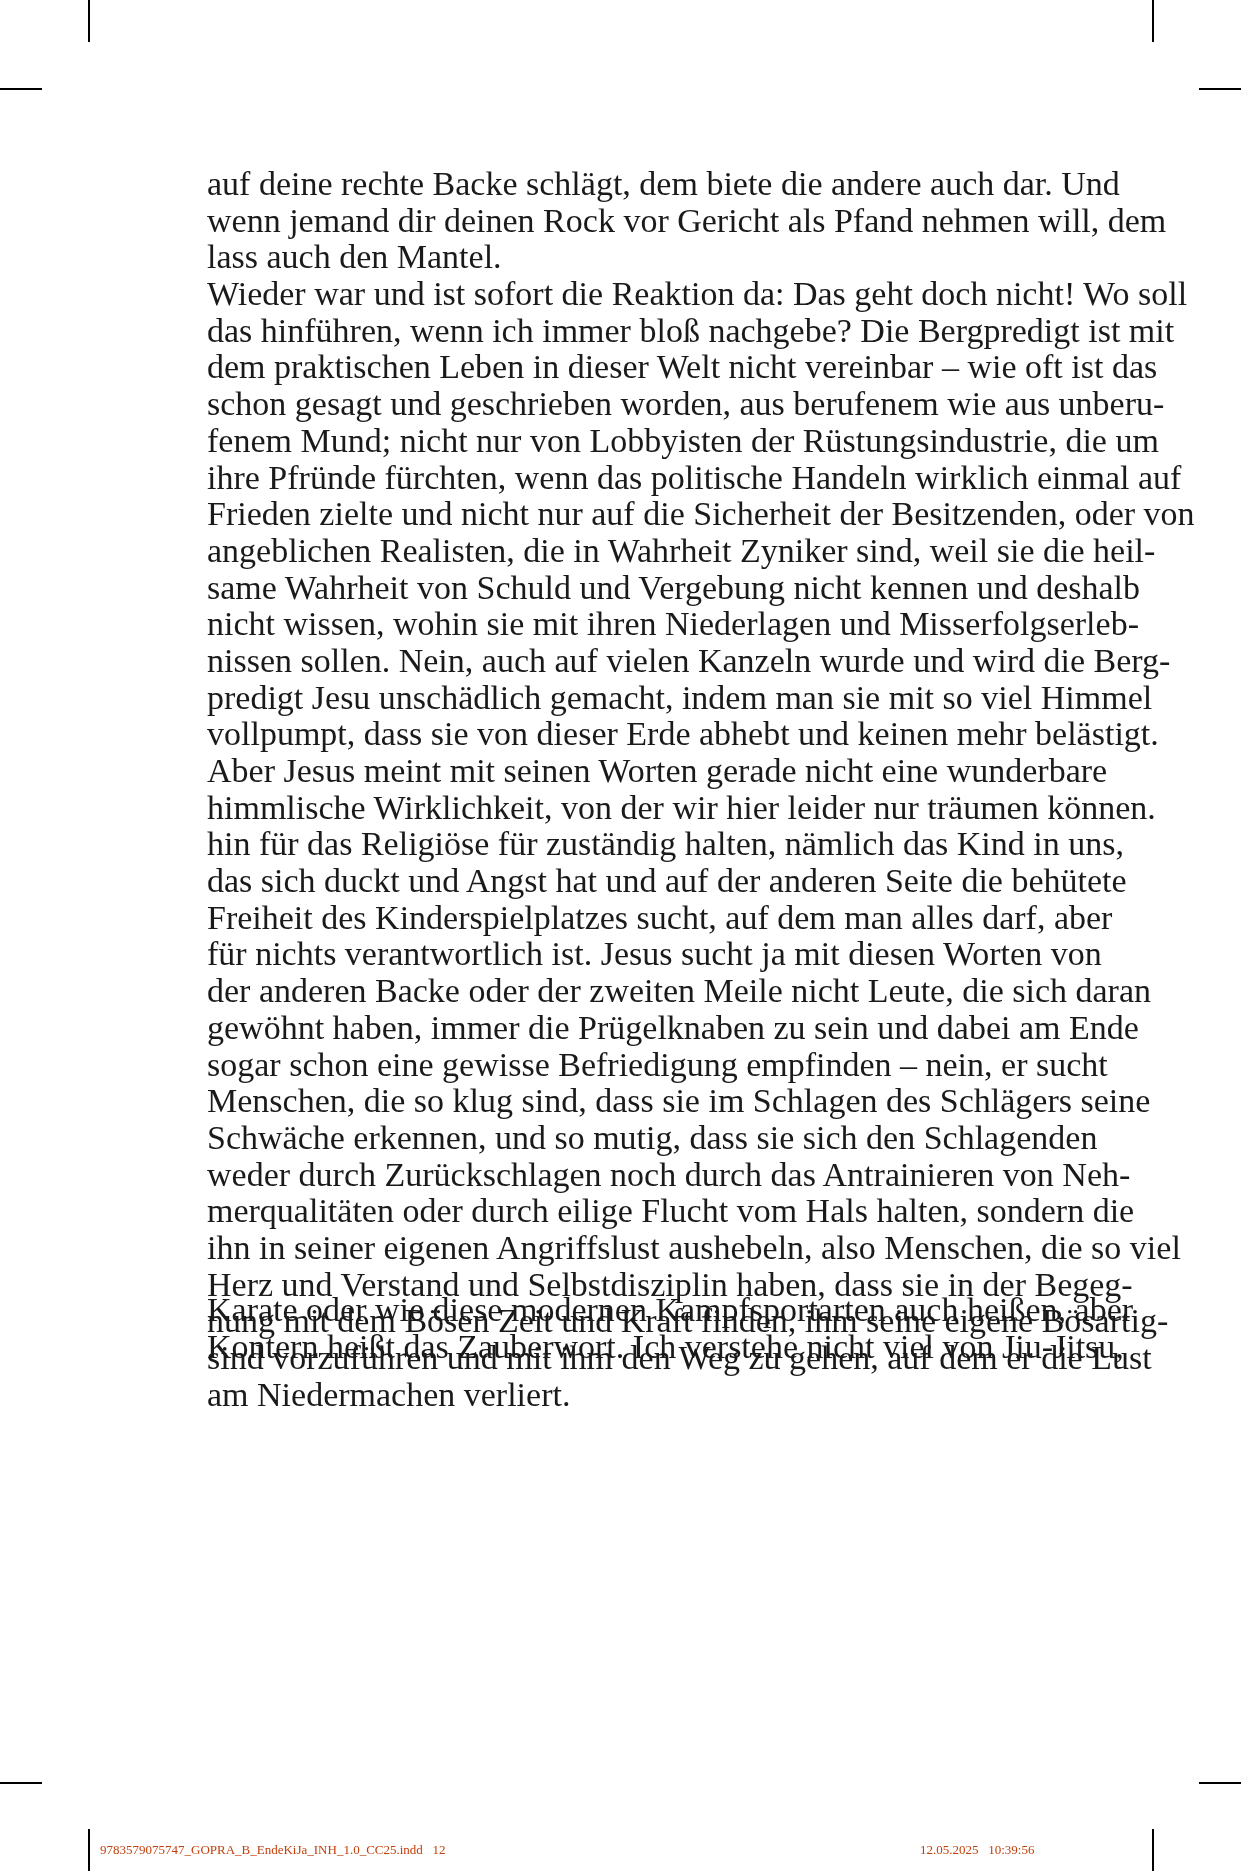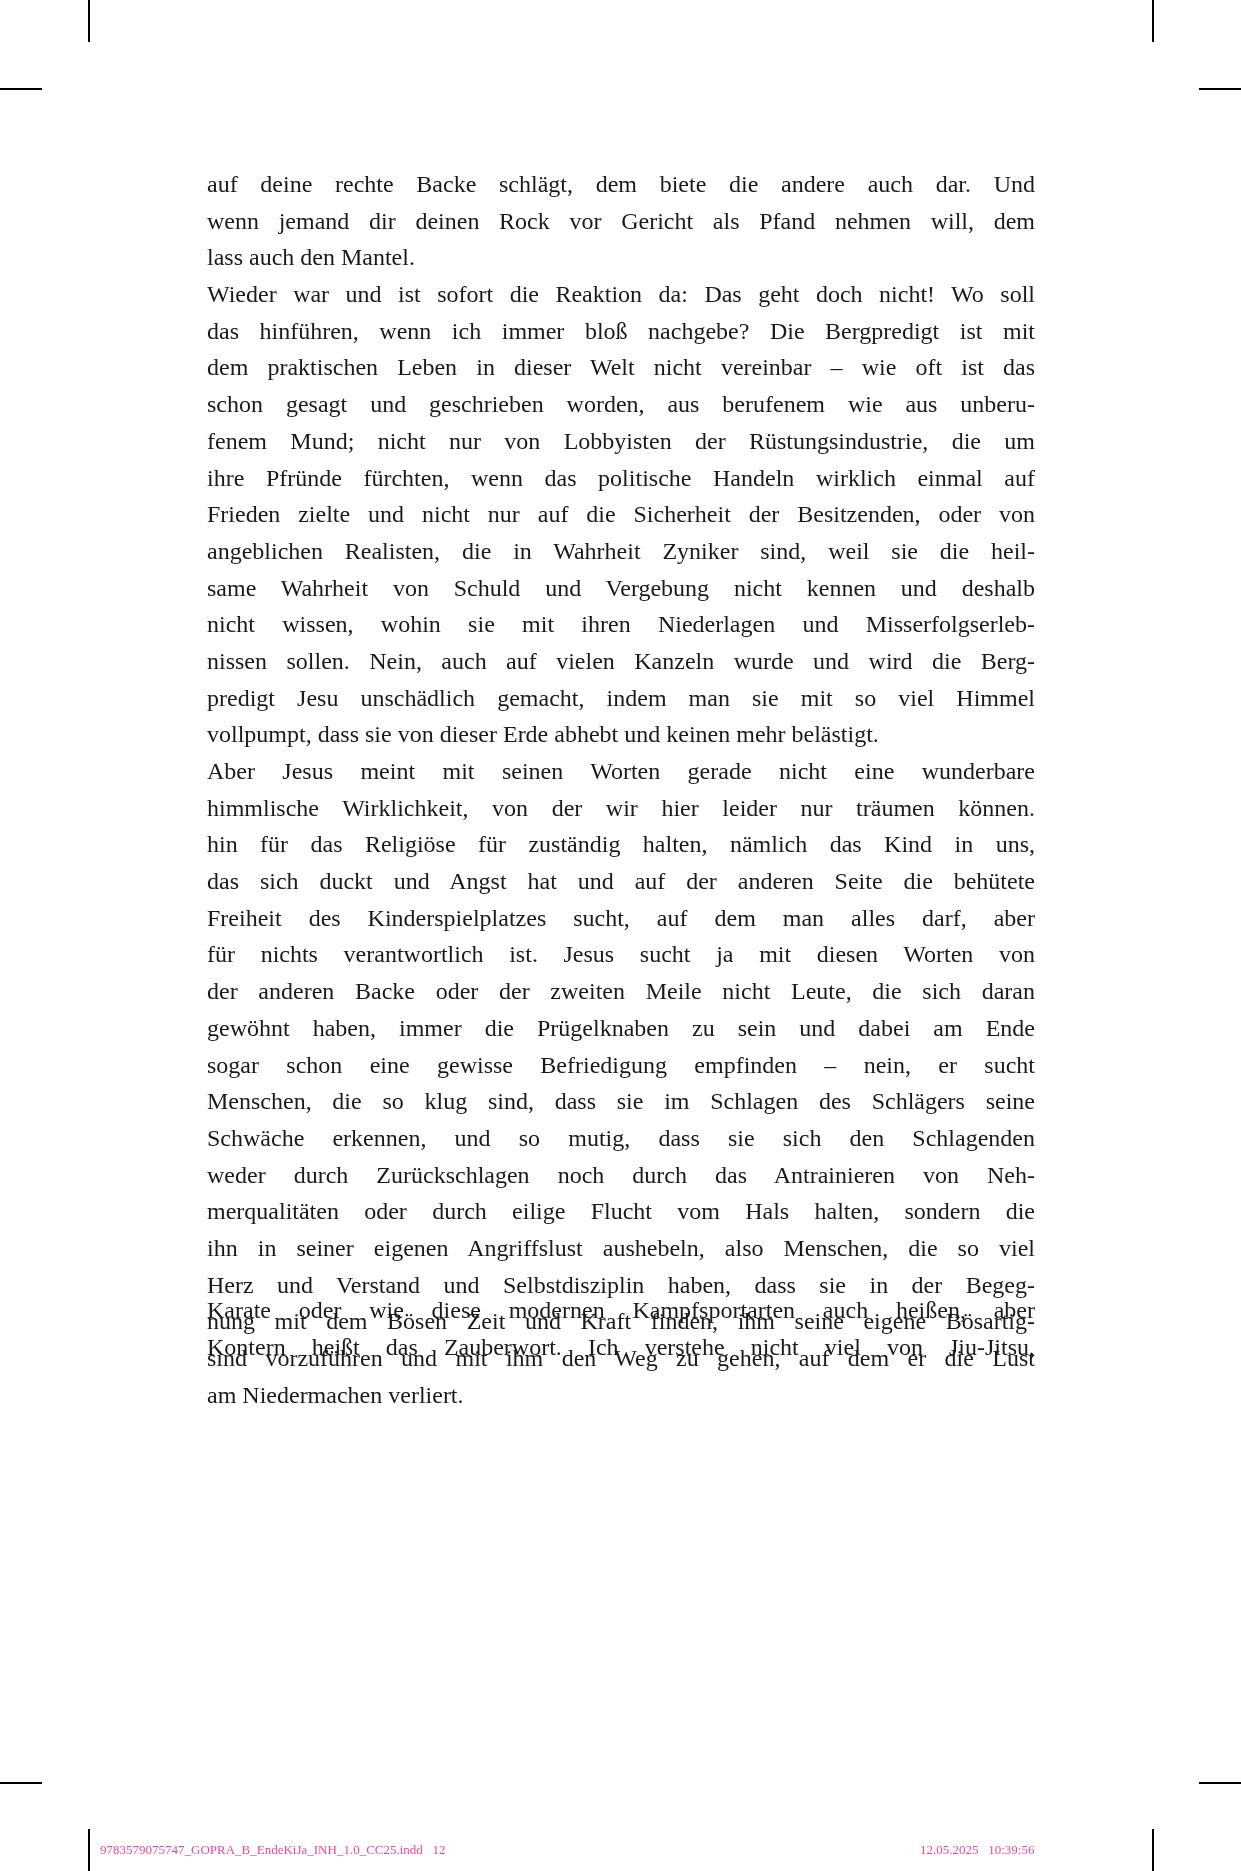--- a/index.html
+++ b/index.html
@@ -5,41 +5,41 @@
   html, body { margin: 0; padding: 0; background: #ffffff; }
   body { width: 1241px; height: 1871px; position: relative; overflow: hidden; }
   .mark { position: absolute; background: #000; }
   .v { width: 1.5px; }
   .h { height: 1.5px; }
   .text-block {
     position: absolute;
     left: 207px;
     width: 828px;
     font-family: "Liberation Serif", "DejaVu Serif", serif;
-    font-size: 24px;
+    font-size: 34px;
     color: #1a1a1a;
     line-height: 36.7px;
   }
   #block-1 { top: 166px; }
   #block-2 { top: 1292px; }
   .line {
     display: block;
     white-space: nowrap;
     text-align: justify;
     text-align-last: justify;
     height: 36.7px;
     overflow: visible;
   }
   .line.last { text-align-last: left; }
   .slug {
     position: absolute;
     top: 1842px;
     font-family: "Liberation Serif", "DejaVu Serif", serif;
     font-size: 13px;
-    color: #ec4899;
+    color: #c2410c;
     white-space: pre;
   }
   #slug-file { left: 100px; }
   #slug-time { left: 920px; }
 </style>
 </head>
 <body>
 
 <div class="mark v" style="left:88px; top:0; height:42px;"></div>
 <div class="mark h" style="left:0; top:88px; width:42px;"></div>

